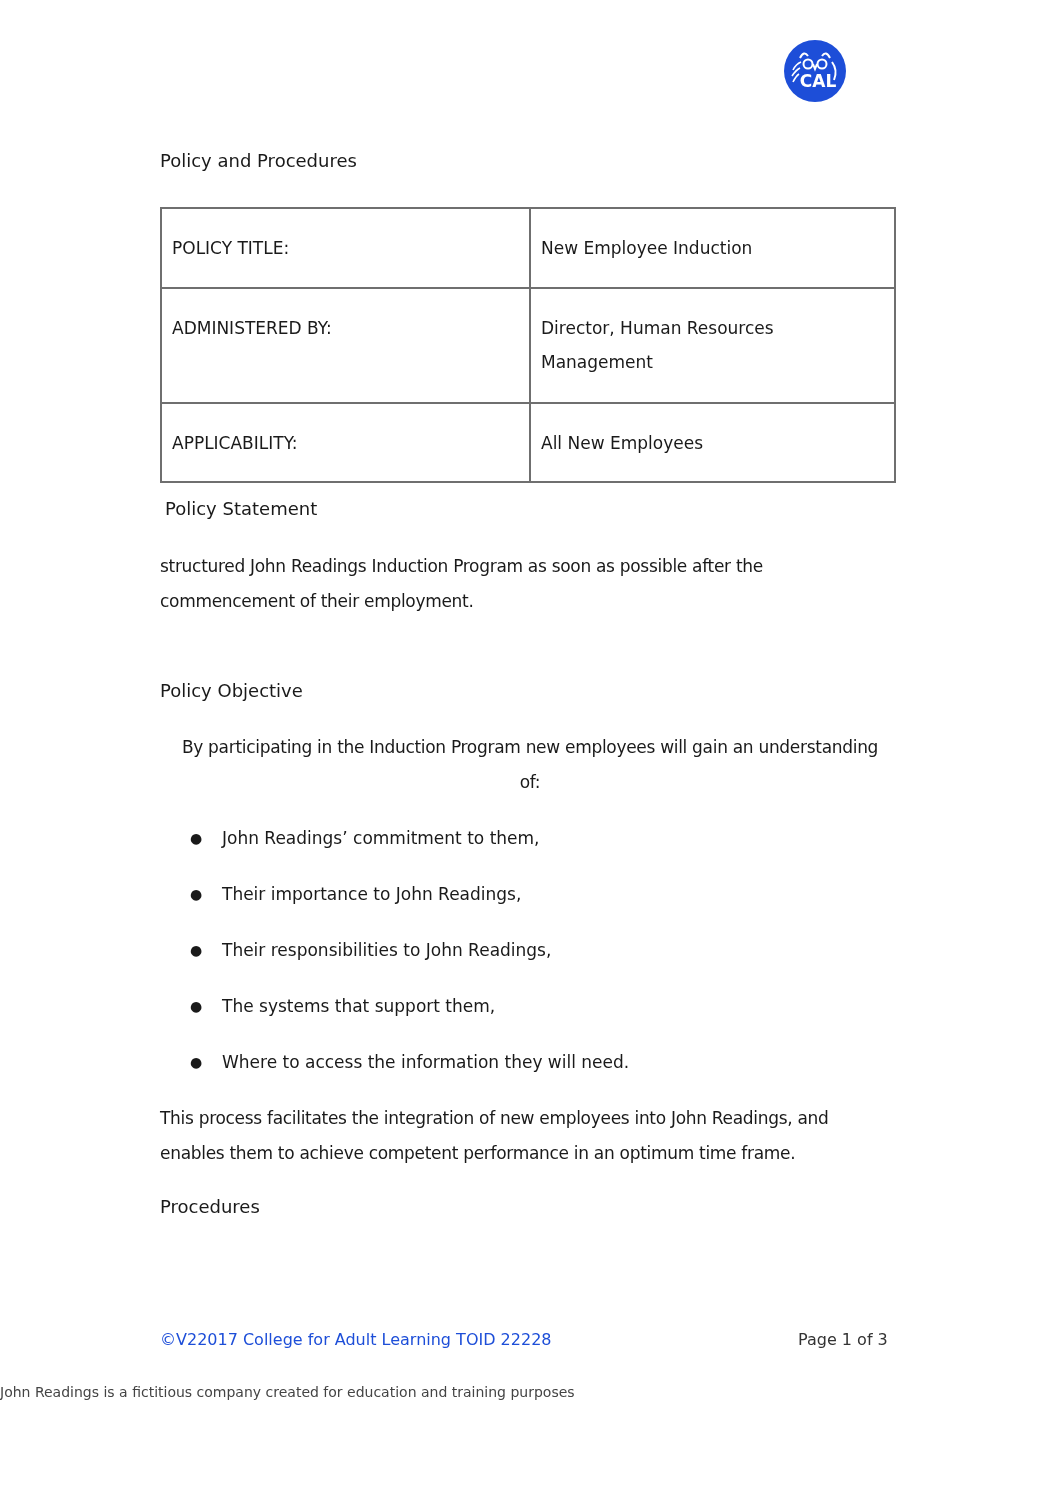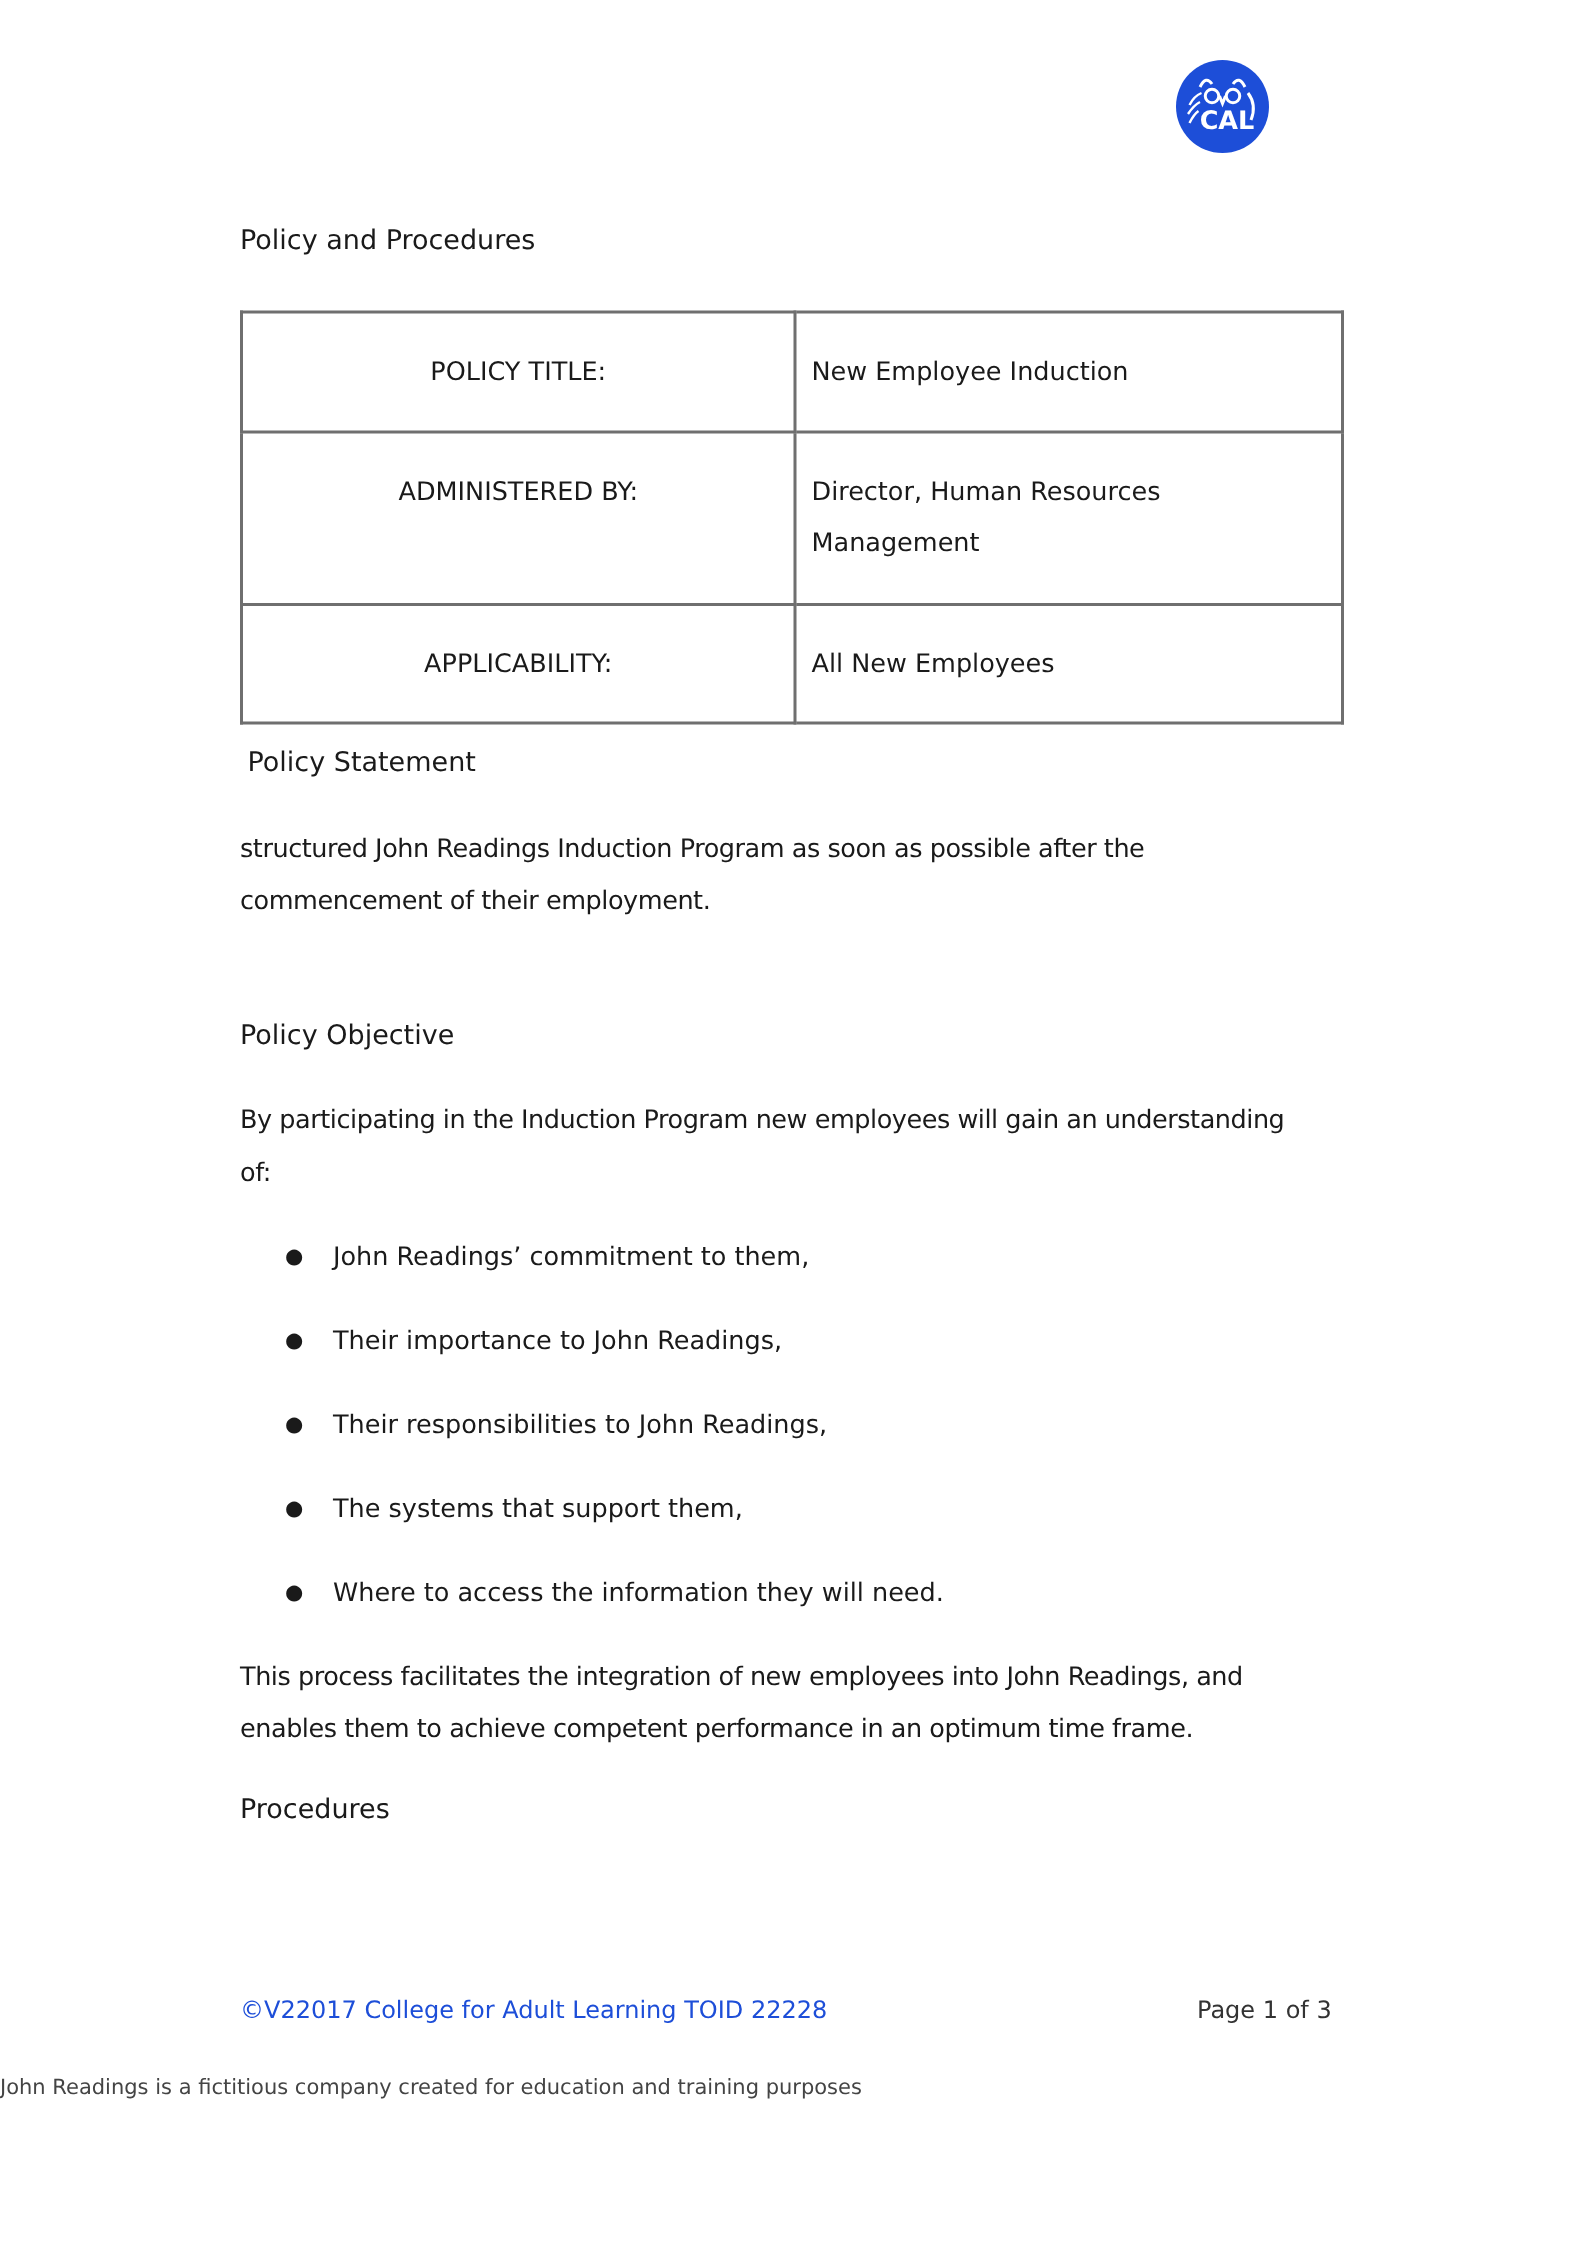--- a/index.html
+++ b/index.html
@@ -23,21 +23,21 @@
     }
     .doc-heading { position: absolute; left: 160px; top: 150px; font-size: 18px; }
     table.meta {
       position: absolute; left: 160px; top: 207px; width: 736px;
       border-collapse: collapse; font-size: 17px;
     }
     table.meta td {
       border: 2px solid #6f6f6f; vertical-align: top; padding: 22px 10px 0 10px;
       line-height: 34px; color: #1a1a1a;
     }
-    table.meta td.lbl { width: 347px; text-align: center; }
+    table.meta td.lbl { width: 347px; }
     table.meta tr.r1 td { height: 56px; }
     table.meta tr.r2 td { height: 91px; }
     table.meta tr.r3 td { height: 55px; }
     .section-h { position: absolute; left: 160px; font-size: 18px; }
     .para {
       position: absolute; left: 160px; width: 740px; font-size: 17px; line-height: 35px;
       letter-spacing: -0.3px;
     }
     ul.obj { position: absolute; left: 160px; top: 822px; margin: 0; padding: 0; list-style: none; font-size: 17px; }
     ul.obj li { height: 56px; display: flex; align-items: flex-start; line-height: 32px; }
@@ -85,21 +85,21 @@
 </tbody>
   </table>
 
 <div class="section-h" style="top:498px; left:165px;">Policy Statement</div>
 <div class="para" style="top:549px;">
   <div>structured John Readings Induction Program as soon as possible after the</div>
   <div>commencement of their employment.</div>
 </div>
 
 <div class="section-h" style="top:680px;">Policy Objective</div>
-<div class="para" style="top:730px;">
+<div class="para" style="top:730px;text-align:center;">
   <div>By participating in the Induction Program new employees will gain an understanding</div>
   <div>of:</div>
 </div>
 
 <ul class="obj">
   <li>
       <span class="bullet">●</span>
       <span>John Readings’ commitment to them,</span>
     </li>
   <li>

